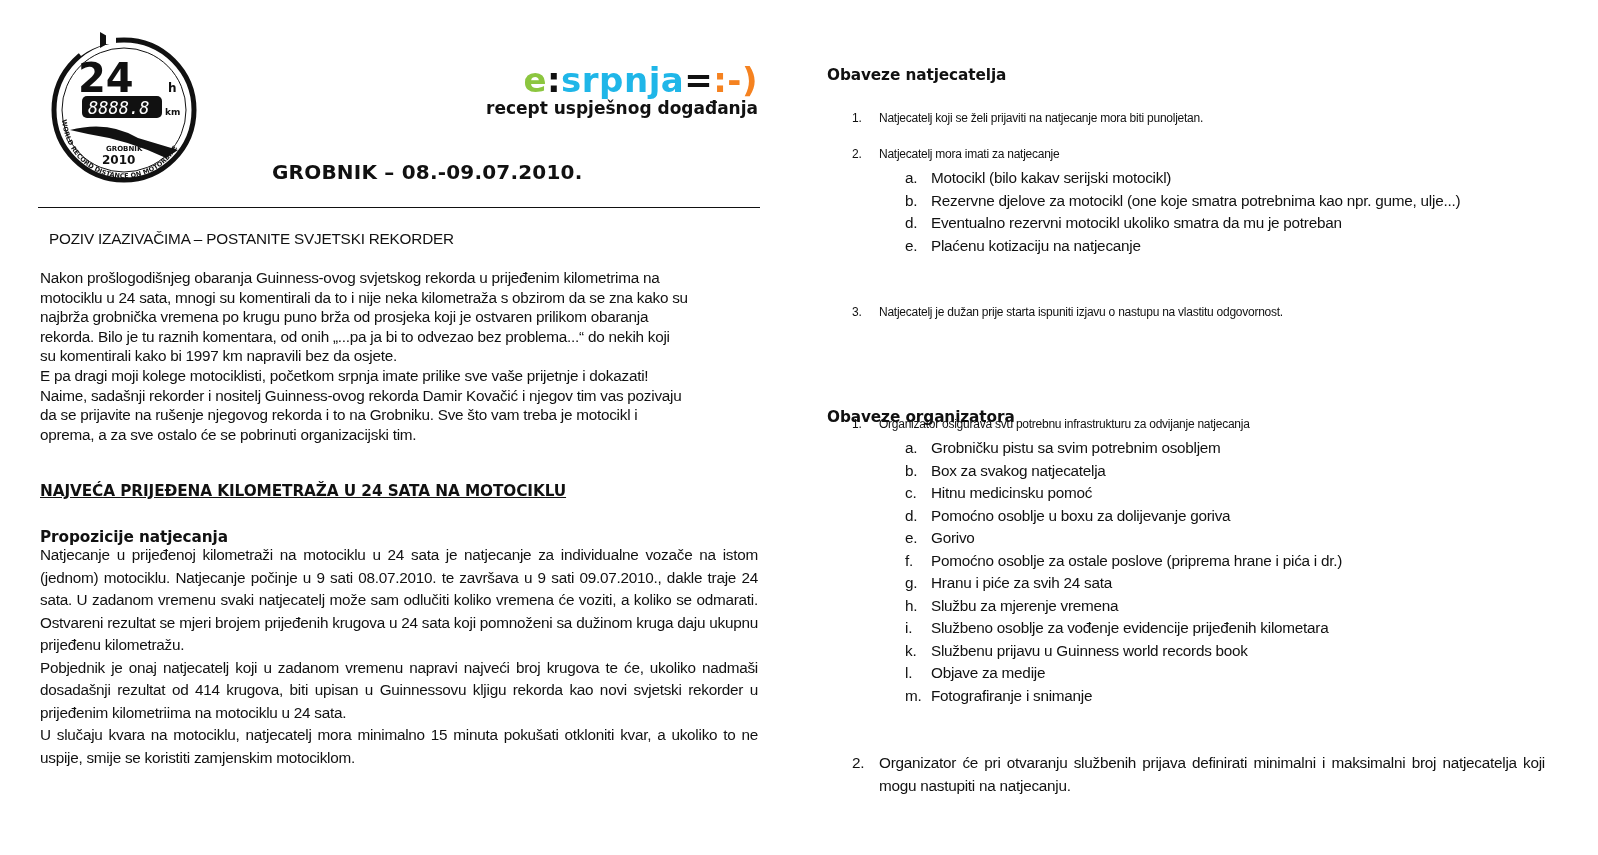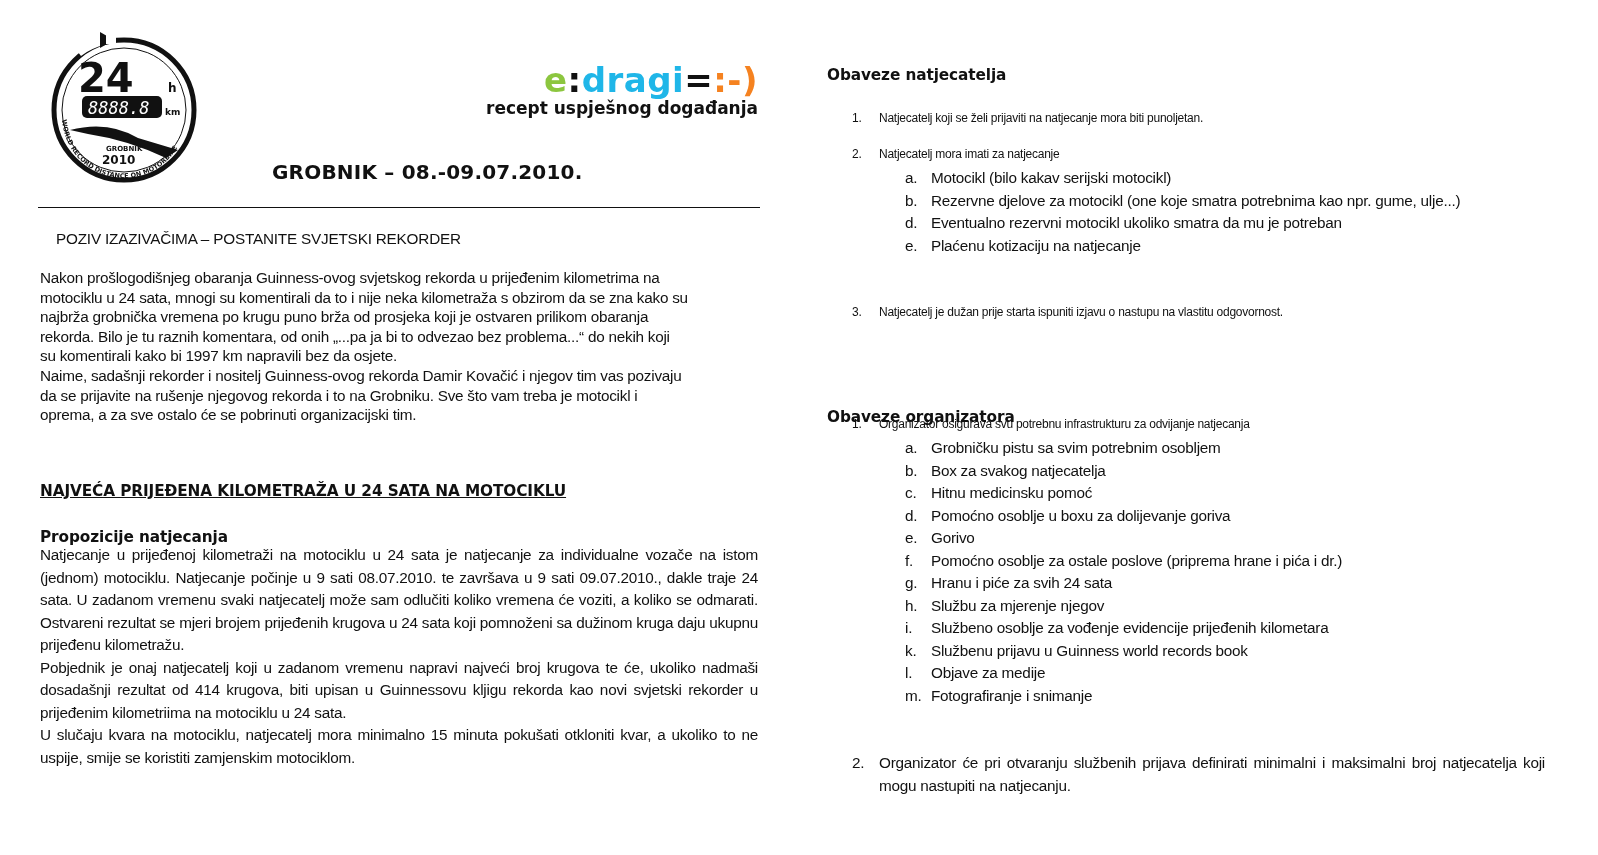--- a/index.html
+++ b/index.html
@@ -14,21 +14,21 @@
   .brand { position:absolute; right:42px; top:60px; text-align:right; }
   .brand-main { font-family:"DejaVu Sans", sans-serif; font-weight:bold; font-size:34px; letter-spacing:0.5px; line-height:40px; }
   .brand-sub { font-family:"DejaVu Sans", sans-serif; font-weight:bold; font-size:17px; line-height:20px; color:#111; margin-top:-2px; }
   .c-e { color:#8cc63f; } .c-colon { color:#111; } .c-diz { color:#1fb6e8; } .c-eq { color:#111; } .c-sm { color:#f58220; }
 
   .event-title { position:absolute; left:272px; top:160px; font-weight:bold; font-size:20px; letter-spacing:0.2px; }
   .rule { position:absolute; left:38px; top:207px; width:722px; height:1px; background:#111; }
 
   .narrow { font-family:"Liberation Sans Narrow","Liberation Sans", sans-serif; font-stretch:condensed; }
   .p-text { position:absolute; left:40px; width:720px; font-size:15.3px; line-height:19.6px; letter-spacing:-0.25px; }
-  .call { position:absolute; left:56px; top:230px; font-size:15.3px; letter-spacing:-0.2px; }
+  .call { position:absolute; left:49px; top:230px; font-size:15.3px; letter-spacing:-0.2px; }
   .section-head { position:absolute; left:40px; top:482px; font-weight:bold; font-size:15.3px; text-decoration:underline; letter-spacing:-0.1px; }
   .sub-head { position:absolute; left:40px; top:528px; font-weight:bold; font-size:15.3px; letter-spacing:-0.1px; }
   .justify { text-align:justify; line-height:22.5px; }
   .justify p { margin:0; text-align:justify; }
   .justify p.last { text-align-last:left; }
 
   .r-head { position:absolute; left:27px; font-weight:bold; font-size:15.3px; letter-spacing:-0.1px; }
   .num-item { position:absolute; left:52px; width:700px; font-size:12px; letter-spacing:-0.25px; }
   .num-item .n { display:inline-block; width:27px; }
   .sub-list { position:absolute; left:105px; font-size:15.3px; letter-spacing:-0.25px; line-height:22.5px; }
@@ -56,35 +56,36 @@
     <text x="40" y="84" font-family="DejaVu Sans Mono, monospace" font-style="italic" font-size="17" fill="#fff">8888.8</text>
     <text x="117" y="85" font-family="DejaVu Sans, sans-serif" font-weight="bold" font-size="9" fill="#111">km</text>
     <path d="M22 100 Q60 90 90 108 L130 120 L118 128 Q80 110 40 104 Z" fill="#111"></path>
     <text x="58" y="121" font-family="DejaVu Sans, sans-serif" font-weight="bold" font-size="7" fill="#111">GROBNIK</text>
     <text x="54" y="134" font-family="DejaVu Sans, sans-serif" font-weight="bold" font-size="12" fill="#111">2010</text>
     <path id="ringpath" d="M14 86 A62 62 0 0 0 138 86" fill="none"></path>
     <text font-family="DejaVu Sans, sans-serif" font-weight="bold" font-size="6.5" fill="#111"><textPath href="#ringpath" startOffset="2%">WORLD RECORD DISTANCE ON MOTORBIKE</textPath></text>
   </svg>
 
   <div class="brand">
-    <div class="brand-main"><span class="c-e">e</span><span class="c-colon">:</span><span class="c-diz">dragi</span><span class="c-eq">=</span><span class="c-sm">:-)</span></div>
+    <div class="brand-main"><span class="c-e">e</span><span class="c-colon">:</span><span class="c-diz">srpnja</span><span class="c-eq">=</span><span class="c-sm">:-)</span></div>
     <div class="brand-sub">recept uspješnog događanja</div>
   </div>
 
   <div class="event-title">GROBNIK – 08.-09.07.2010.</div>
   <div class="rule"></div>
 
   <div class="call narrow">POZIV IZAZIVAČIMA – POSTANITE SVJETSKI REKORDER</div>
 
   <div class="p-text narrow" style="top:268px;">
     <div>Nakon prošlogodišnjeg obaranja Guinness-ovog svjetskog rekorda u prijeđenim kilometrima na</div>
     <div>motociklu u 24 sata, mnogi su komentirali da to i nije neka kilometraža s obzirom da se zna kako su</div>
     <div>najbrža grobnička vremena po krugu puno brža od prosjeka koji je ostvaren prilikom obaranja</div>
     <div>rekorda. Bilo je tu raznih komentara, od onih „...pa ja bi to odvezao bez problema...“ do nekih koji</div>
     <div>su komentirali kako bi 1997 km napravili bez da osjete.</div>
+    <div>E pa dragi moji kolege motociklisti, početkom srpnja imate prilike sve vaše prijetnje i dokazati!</div>
     <div>Naime, sadašnji rekorder i nositelj Guinness-ovog rekorda Damir Kovačić i njegov tim vas pozivaju</div>
     <div>da se prijavite na rušenje njegovog rekorda i to na Grobniku. Sve što vam treba je motocikl i</div>
     <div>oprema, a za sve ostalo će se pobrinuti organizacijski tim.</div>
   </div>
 
   <div class="section-head">NAJVEĆA PRIJEĐENA KILOMETRAŽA U 24 SATA NA MOTOCIKLU</div>
   <div class="sub-head">Propozicije natjecanja</div>
 
   <div class="p-text narrow justify" style="top:544px; width:718px;">
     <p class="last">Natjecanje u prijeđenoj kilometraži na motociklu u 24 sata je natjecanje za individualne vozače na istom (jednom) motociklu. Natjecanje počinje u 9 sati 08.07.2010. te završava u 9 sati 09.07.2010., dakle traje 24 sata. U zadanom vremenu svaki natjecatelj može sam odlučiti koliko vremena će voziti, a koliko se odmarati. Ostvareni rezultat se mjeri brojem prijeđenih krugova u 24 sata koji pomnoženi sa dužinom kruga daju ukupnu prijeđenu kilometražu.</p>
@@ -118,21 +119,21 @@
     <span class="n">1.</span><span>Organizator osigurava svu potrebnu infrastrukturu za odvijanje natjecanja</span>
   </div>
   <div class="sub-list narrow" style="top:437px;">
     <div class="row"><span class="l">a.</span><span>Grobničku pistu sa svim potrebnim osobljem</span></div>
     <div class="row"><span class="l">b.</span><span>Box za svakog natjecatelja</span></div>
     <div class="row"><span class="l">c.</span><span>Hitnu medicinsku pomoć</span></div>
     <div class="row"><span class="l">d.</span><span>Pomoćno osoblje u boxu za dolijevanje goriva</span></div>
     <div class="row"><span class="l">e.</span><span>Gorivo</span></div>
     <div class="row"><span class="l">f.</span><span>Pomoćno osoblje za ostale poslove (priprema hrane i pića i dr.)</span></div>
     <div class="row"><span class="l">g.</span><span>Hranu i piće za svih 24 sata</span></div>
-    <div class="row"><span class="l">h.</span><span>Službu za mjerenje njegov</span></div>
+    <div class="row"><span class="l">h.</span><span>Službu za mjerenje vremena</span></div>
     <div class="row"><span class="l">i.</span><span>Službeno osoblje za vođenje evidencije prijeđenih kilometara</span></div>
     <div class="row"><span class="l">k.</span><span>Službenu prijavu u Guinness world records book</span></div>
     <div class="row"><span class="l">l.</span><span>Objave za medije</span></div>
     <div class="row"><span class="l">m.</span><span>Fotografiranje i snimanje</span></div>
   </div>
 
   <div class="wrap-item narrow" style="top:752px;">
     <span class="n">2.</span>
     <span class="t">Organizator će pri otvaranju službenih prijava definirati minimalni i maksimalni broj natjecatelja koji mogu nastupiti na natjecanju.</span>
   </div>

